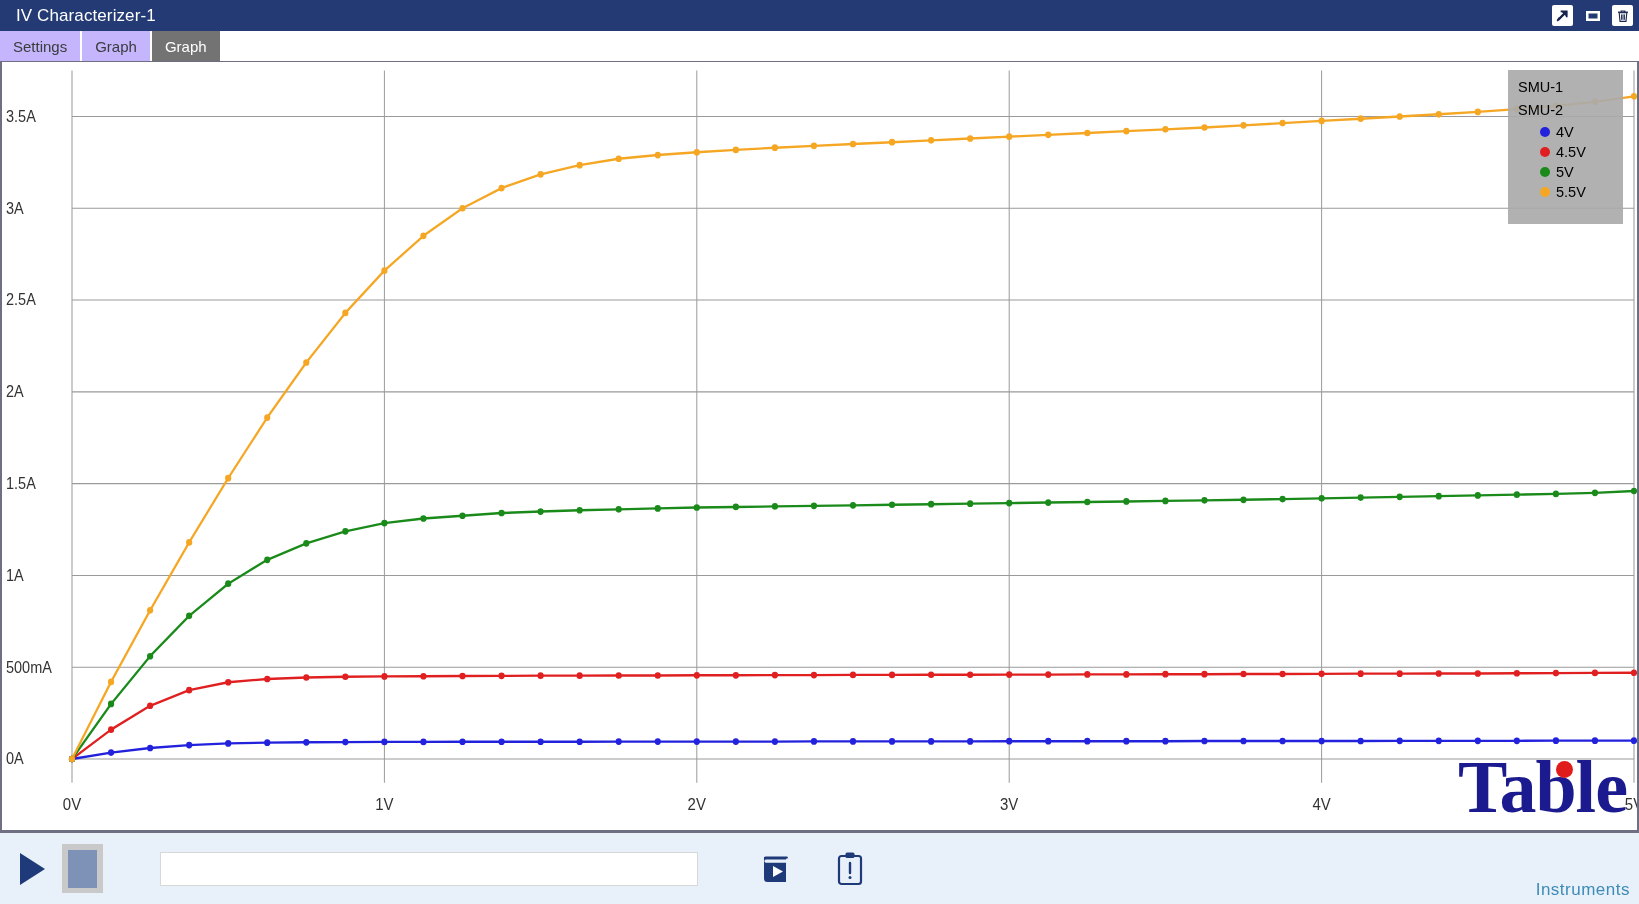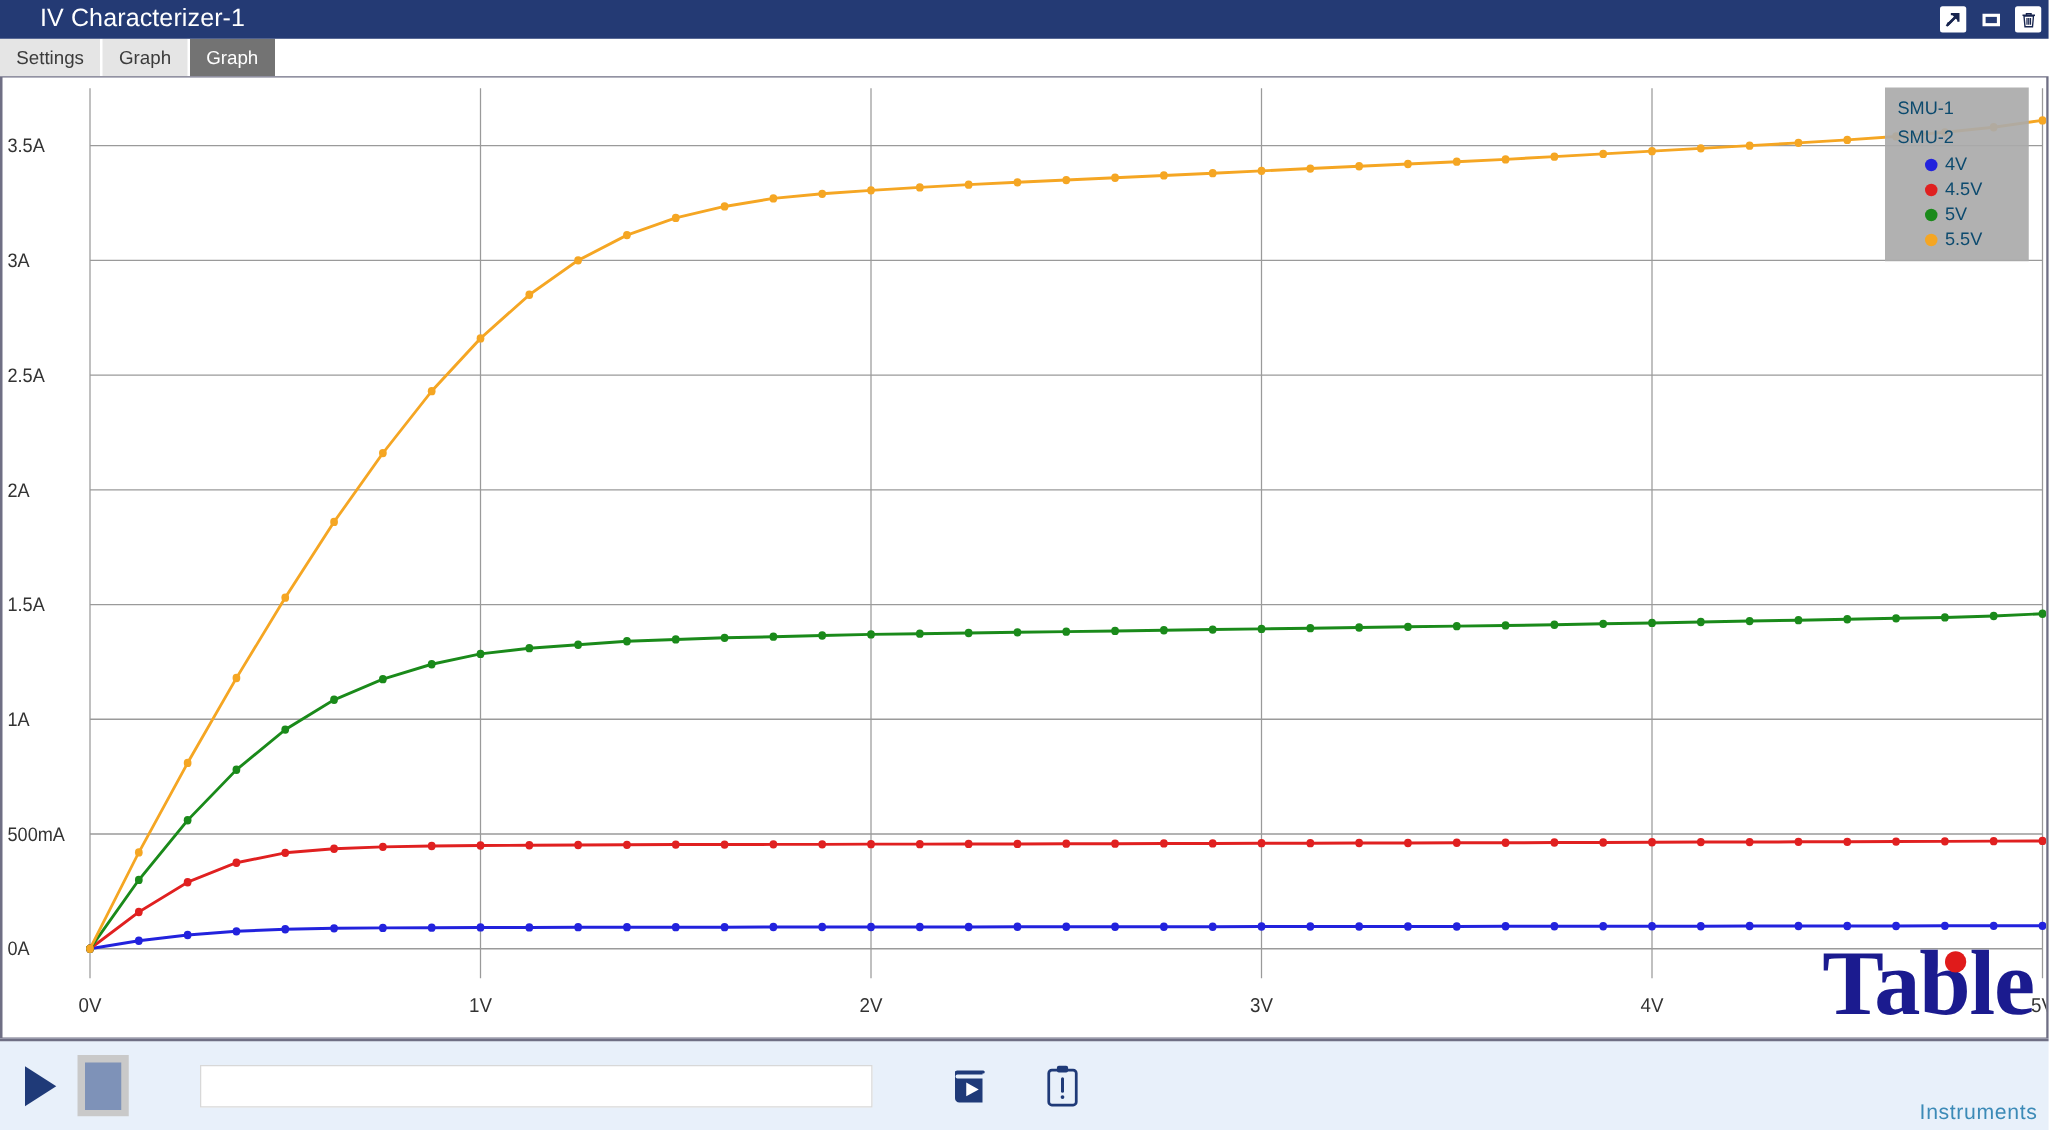--- a/index.html
+++ b/index.html
@@ -10,58 +10,58 @@
     -webkit-font-smoothing:antialiased;
   }
   .app{position:relative;width:1639px;height:904px;display:flex;flex-direction:column;background:#fff;}
 
   
   .titlebar{
     height:31px;flex:0 0 31px;background:#243a74;color:#fff;
     display:flex;align-items:center;position:relative;
   }
   .titlebar .title{
-    font-size:20px;margin-left:32px;letter-spacing:.1px;color:#ffffff;
+    font-size:17px;margin-left:16px;letter-spacing:.1px;color:#ffffff;
   }
   .winbtns{position:absolute;right:6px;top:0;height:31px;display:flex;align-items:center;gap:9px;}
   .winbtn{
     width:21px;height:21px;display:flex;align-items:center;justify-content:center;
     background:#ffffff;border-radius:2px;
   }
   .winbtn.plain{background:transparent;}
   .winbtn svg{display:block;}
 
   
   .tabstrip{
     height:30px;flex:0 0 30px;background:#ffffff;display:flex;align-items:stretch;
     border-bottom:0;
   }
   .tab{
     display:flex;align-items:center;justify-content:center;
-    padding:0 13px;font-size:15px;color:#3b3b3b;background:#e5e5e5;
+    padding:0 13px;font-size:15px;color:#3b3b3b;background:#c4b5fd;
     margin-right:2px;cursor:default;user-select:none;
   }
   .tab.active{background:#737373;color:#ffffff;}
 
   
   .graphpanel{
     flex:1 1 auto;position:relative;background:#ffffff;
     border:1px solid #6f6f84;border-left-width:2px;border-right-width:2px;
     box-sizing:border-box;
     margin:0;
   }
   .plot{position:absolute;left:0;top:0;right:0;bottom:0;}
   svg.chart{position:absolute;left:0;top:0;width:100%;height:100%;display:block;}
 
   
   .legend{
     position:absolute;right:14px;top:8px;
     background:rgba(170,170,170,0.92);
-    padding:6px 10px 7px 10px;
-    font-size:14.5px;color:#0c4a6e;line-height:1.38;
+    padding:6px 10px 22px 10px;
+    font-size:14.5px;color:#000000;line-height:1.38;
     min-width:95px;
   }
   .legend .grp{padding:1px 0 2px 0;}
   .legend .row{display:flex;align-items:center;gap:6px;padding-left:22px;}
   .legend .dot{width:10px;height:10px;border-radius:50%;flex:0 0 10px;display:block;}
 
   
   .agitek{
     position:absolute;right:10px;bottom:6px;pointer-events:none;
     font-family:"Liberation Serif", serif;font-weight:700;font-size:74px;

